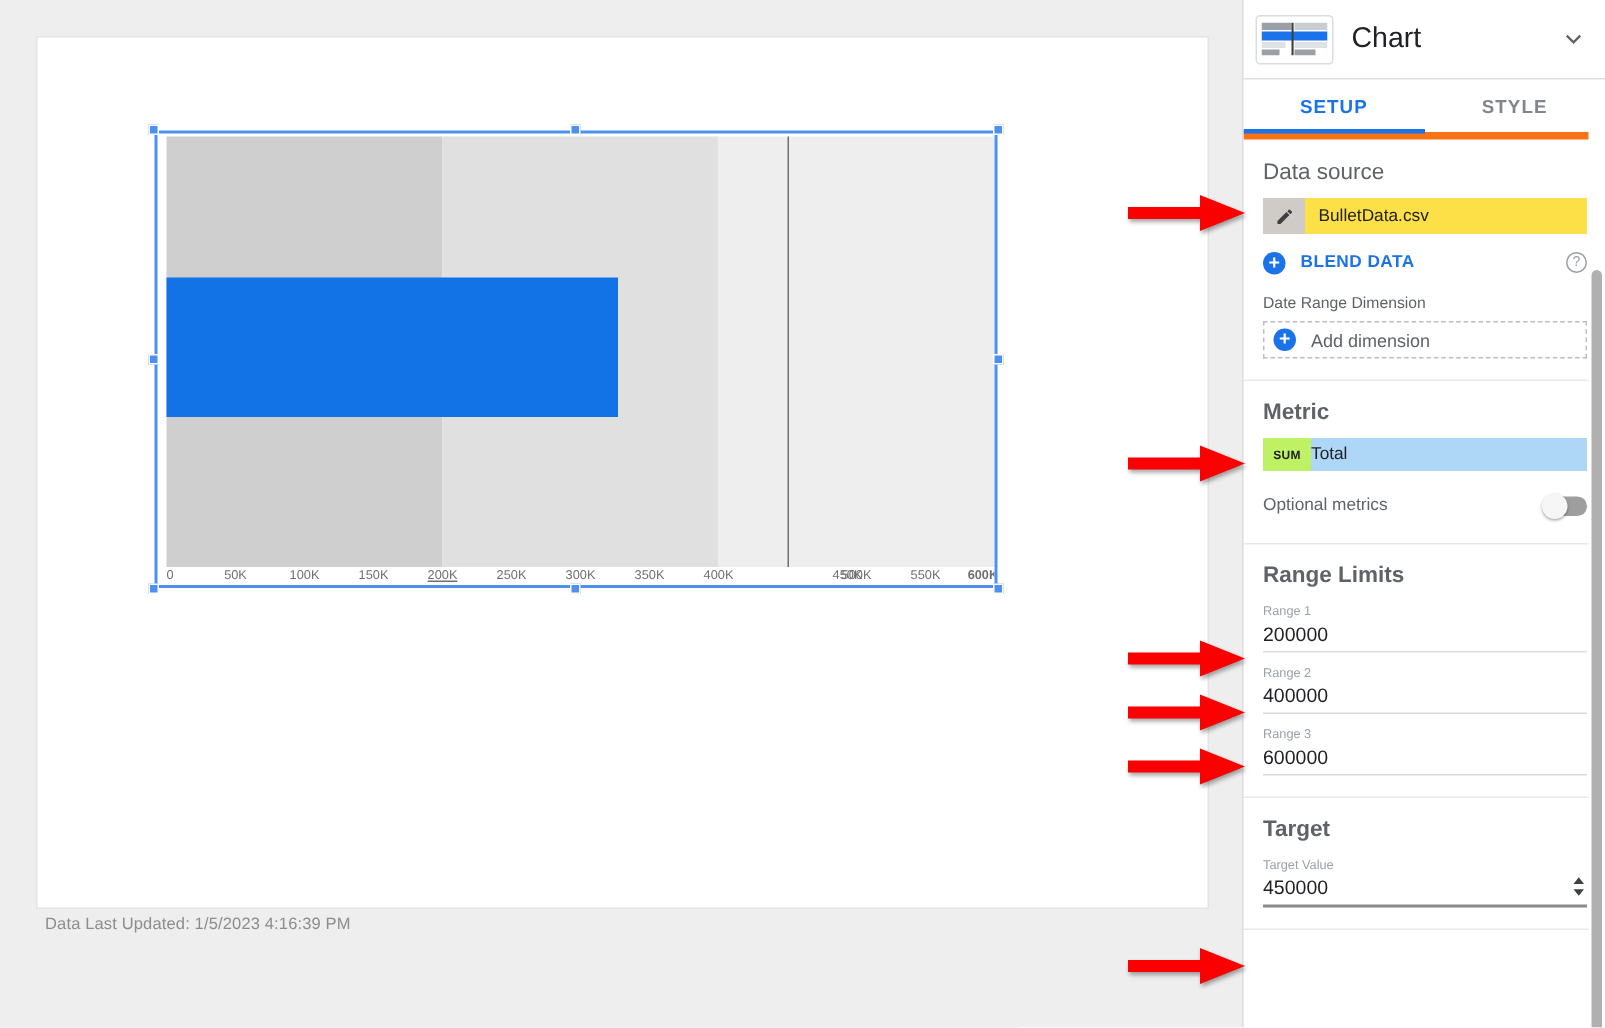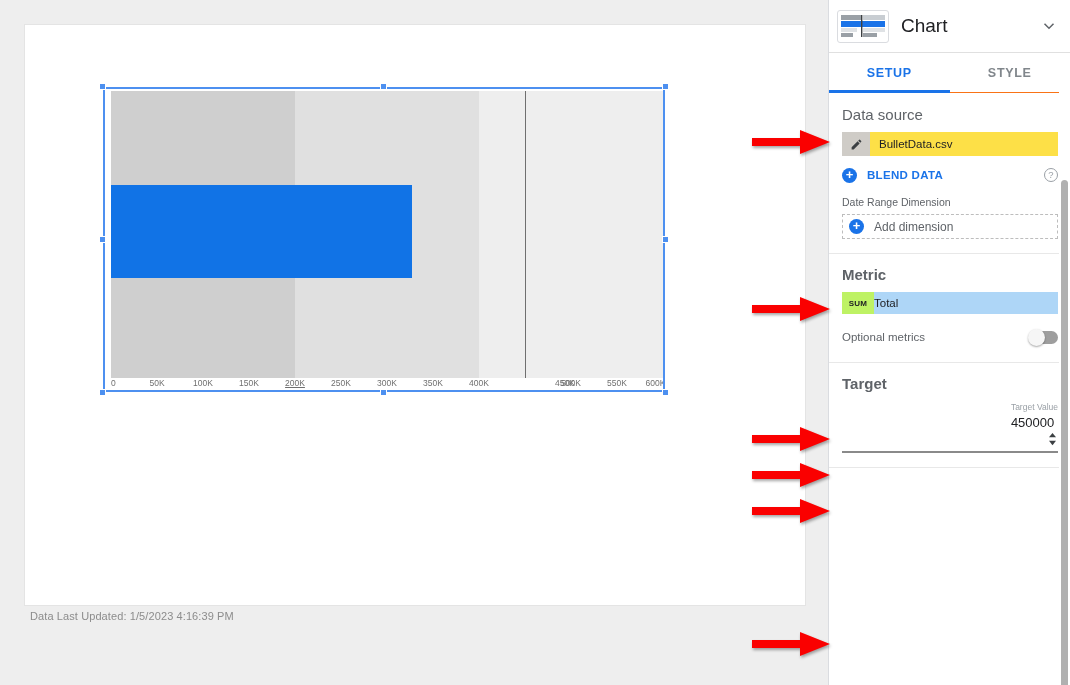--- a/index.html
+++ b/index.html
@@ -126,21 +126,21 @@
     font-size: 19px; color: #202124;
   }
   #panel-collapse {
     width: 22px; height: 22px;
     display: flex; align-items: center; justify-content: center;
     color: #5f6368;
   }
 
   #tabs {
     display: flex; height: 40px;
-    border-bottom: 1px solid #f97316;
+    border-bottom: 5px solid #f97316;
     background: #fff;
   }
   .tab {
     flex: 1;
     display: flex; align-items: center; justify-content: center;
     font-size: 12.5px; font-weight: bold;
     letter-spacing: .7px;
     color: #80868b;
     position: relative;
     cursor: pointer;
@@ -268,21 +268,21 @@
   }
   .checkbox {
     width: 16px; height: 16px; border-radius: 2px;
     background: #4285f4;
     display: flex; align-items: center; justify-content: center;
     flex: none;
   }
   .check-label { margin-left: 18px; font-size: 11.5px; color: #5f6368; }
 
   .stepper-field {
-    display: flex; align-items: flex-end; justify-content: space-between; flex-direction: column;
+    display: flex; align-items: flex-end; justify-content: space-between;
   }
   .stepper-arrows {
     display: flex; flex-direction: column; align-items: center;
     color: #3c4043; line-height: 6px; padding-bottom: 3px;
   }
 
   #panel-scrollbar-track {
     position: absolute; right: 0; top: 88px;
     width: 11px; height: 597px;
     background: #ffffff;
@@ -316,21 +316,21 @@
               <div class="tick-label" style="left: 92px;">100K</div>
               <div class="tick-label" style="left: 138px;">150K</div>
               <div class="tick-label" style="left: 184px; text-decoration: underline;">200K</div>
               <div class="tick-label" style="left: 230px;">250K</div>
               <div class="tick-label" style="left: 276px;">300K</div>
               <div class="tick-label" style="left: 322px;">350K</div>
               <div class="tick-label" style="left: 368px;">400K</div>
               <div class="tick-label" style="left: 428px; margin-left: 26px;">450K</div>
               <div class="tick-label" style="left: 460px;">500K</div>
               <div class="tick-label" style="left: 506px;">550K</div>
-              <div class="tick-label last" style="left: 552px;">600K</div>
+              <div class="tick-label last" style="left: 552px; font-weight: bold;">600K</div>
             </div>
         </div>
 
         <div id="chart-sel-border"></div>
         <div class="sel-handle sh-tl"></div>
         <div class="sel-handle sh-tm"></div>
         <div class="sel-handle sh-tr"></div>
         <div class="sel-handle sh-ml"></div>
         <div class="sel-handle sh-mr"></div>
         <div class="sel-handle sh-bl"></div>
@@ -407,20 +407,36 @@
         </div>
 
         <div class="toggle-row">
           <div class="toggle-label">Optional metrics</div>
           <div class="toggle">
             <div class="toggle-knob"></div>
           </div>
         </div>
       </div>
 
+      <div class="section">
+        <div class="section-title strong">Range Limits</div>
+
+        <div class="field">
+          <div class="field-label">Range 1</div>
+          <div class="field-value">200000</div>
+        </div>
+        <div class="field">
+          <div class="field-label">Range 2</div>
+          <div class="field-value">400000</div>
+        </div>
+        <div class="field">
+          <div class="field-label">Range 3</div>
+          <div class="field-value">600000</div>
+        </div>
+      </div>
 
       <div class="section">
         <div class="section-title strong">Target</div>
 
 
         <div class="field focused stepper-field">
           <div>
             <div class="field-label">Target Value</div>
             <div class="field-value">450000</div>
           </div>

